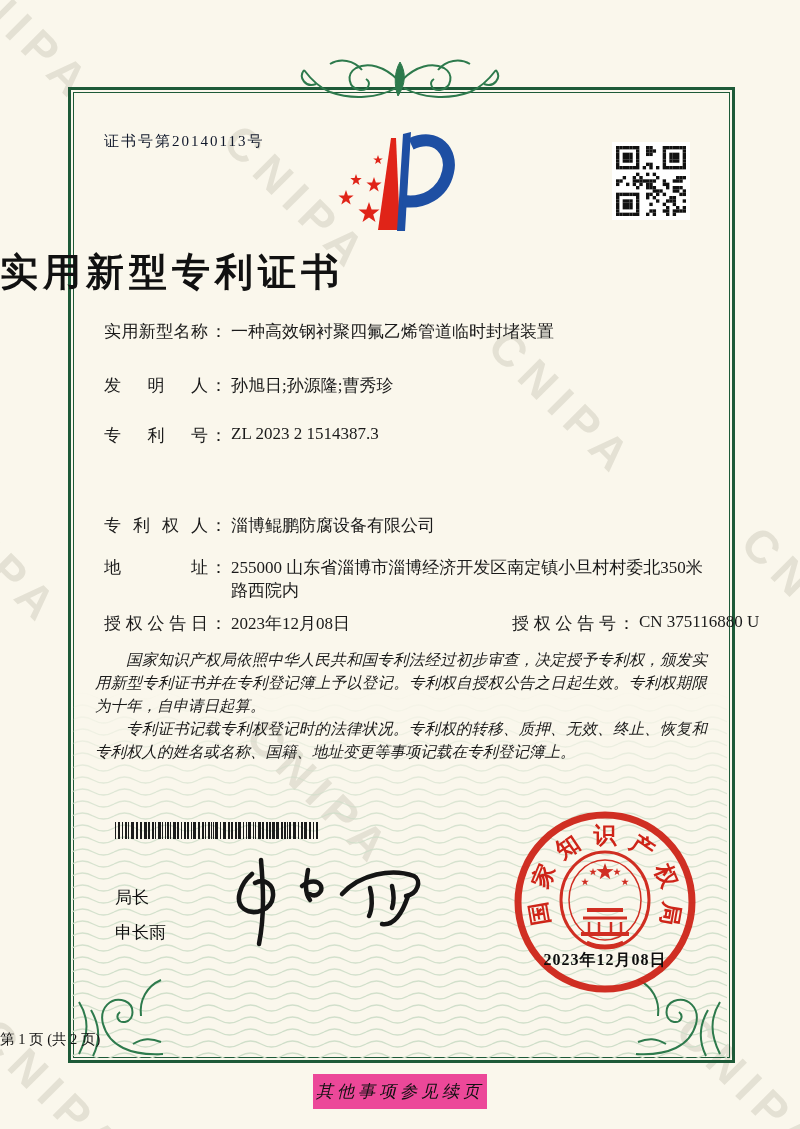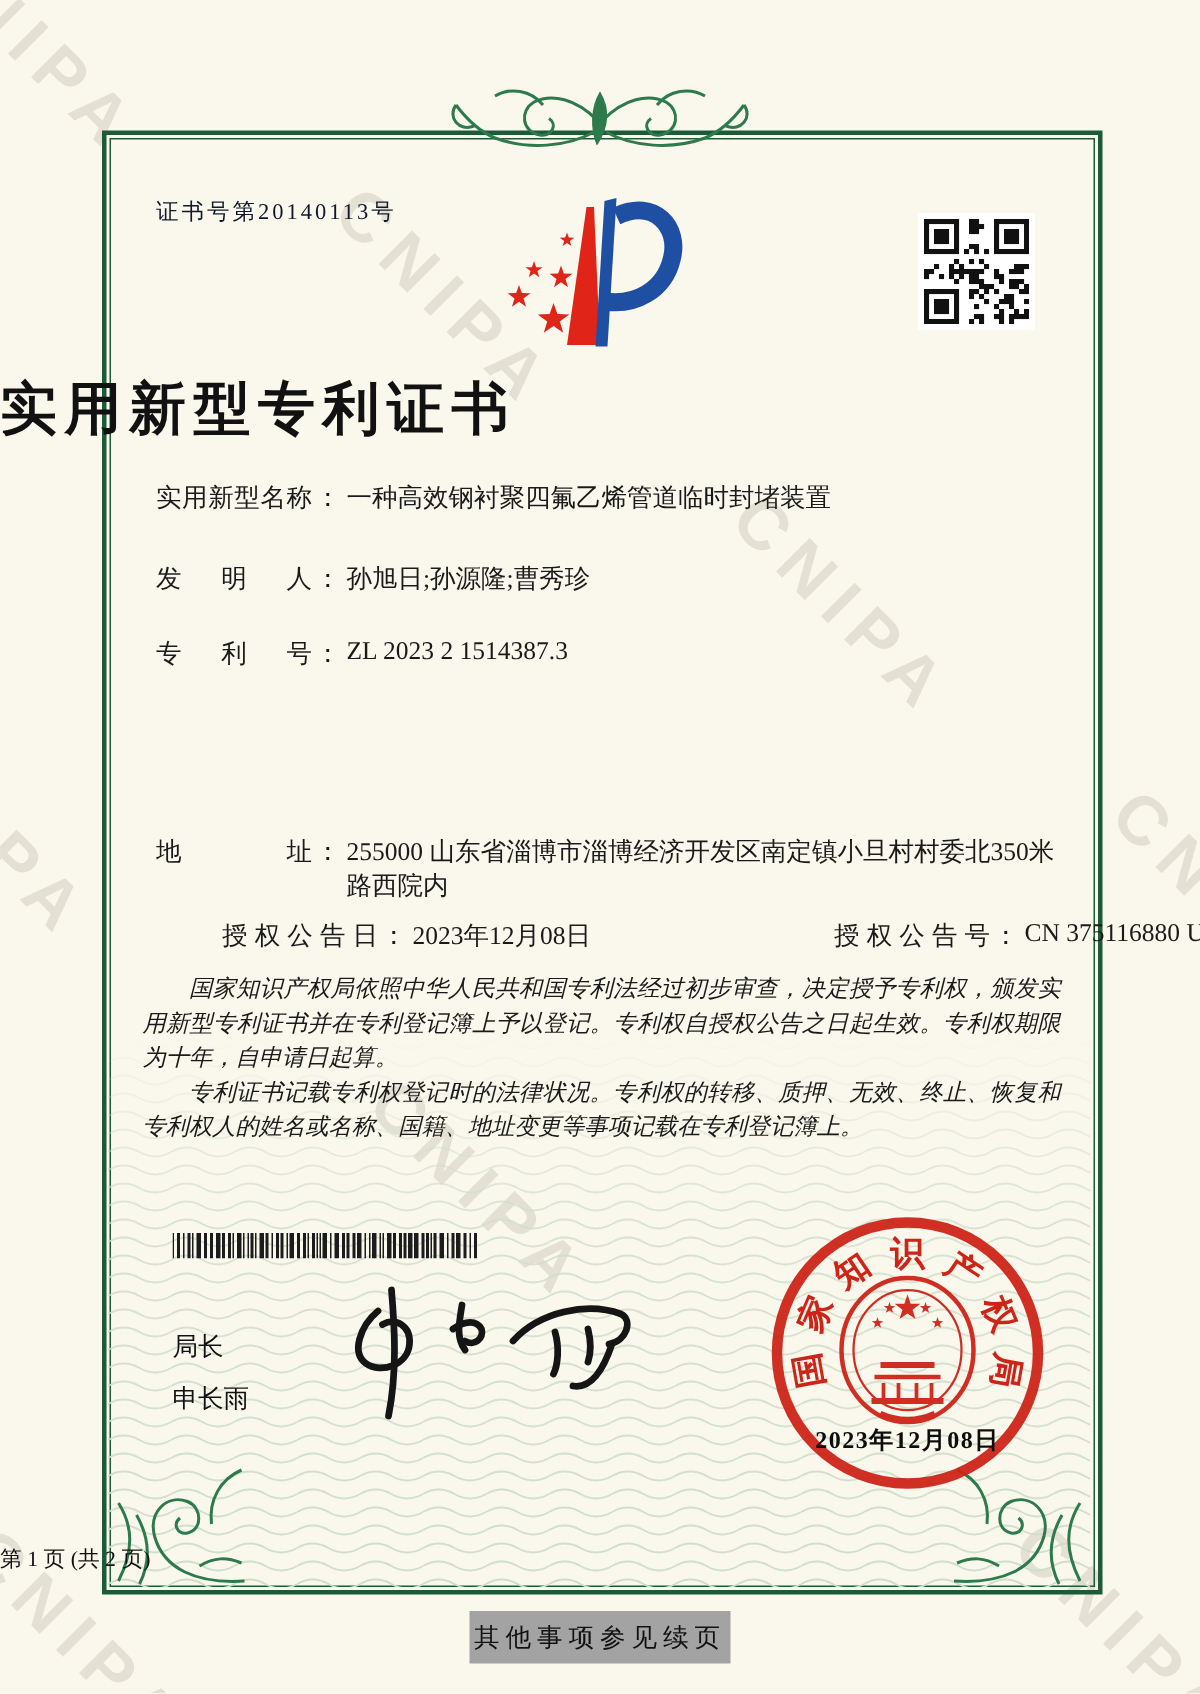--- a/index.html
+++ b/index.html
@@ -37,21 +37,21 @@
   
   .frow{position:absolute;left:104px;font-size:17px;color:#1a1a1a;white-space:nowrap;}
   .flabel{display:inline-block;width:104px;text-align:justify;text-align-last:justify;
           vertical-align:top;}
   .fcolon{display:inline-block;vertical-align:top;margin:0 4px 0 2px;}
   .fvalue{display:inline-block;vertical-align:top;}
   .fvalue-wrap{white-space:normal;width:478px;line-height:23px;}
   .frow-grant2{position:absolute;left:408px;top:0;}
   .r-name{top:320px;} .r-inventor{top:374px;} .r-patno{top:424px;}
   .r-filing{top:468px;} .r-patentee{top:514px;} .r-address{top:556px;}
-  .r-grant{top:612px;margin-left:44px;}
+  .r-grant{top:612px;}
 
   
   .para{position:absolute;left:95px;width:612px;font-size:15.5px;line-height:23px;
         color:#1a1a1a;text-align:justify;text-indent:2em;font-style:italic;}
   .p1{top:648px;} .p2{top:717px;}
 
   
   .barcode{position:absolute;left:115px;top:822px;}
 
   
@@ -71,21 +71,21 @@
   .seal-char:nth-of-type(5){transform:rotate(34deg)   translateY(-66px);}
   .seal-char:nth-of-type(6){transform:rotate(67deg)   translateY(-66px);}
   .seal-char:nth-of-type(7){transform:rotate(100deg)  translateY(-66px);}
   .seal-date{position:absolute;left:0;top:140px;width:184px;text-align:center;
              font-size:16px;font-weight:bold;color:#0d0d0d;letter-spacing:1px;}
 
   
   .page-info{position:absolute;left:0;top:1030px;width:800px;
              font-size:14.5px;color:#111;}
   .continuation{position:absolute;left:50%;top:1074px;transform:translateX(-50%);
-             background:#a3a3a3;padding:6px 3px;font-size:17px;
+             background:#ec4899;padding:6px 3px;font-size:17px;font-style:italic;
              letter-spacing:4px;color:#111;white-space:nowrap;}
 </style>
 </head>
 <body>
 
 <div id="page">
 
   <span class="wm wm1">CNIPA</span>
   <span class="wm wm2">CNIPA</span>
   <span class="wm wm3">CNIPA</span>
@@ -362,20 +362,23 @@
 
   <div class="frow r-name">
     <span class="flabel">实用新型名称</span><span class="fcolon">：</span><span class="fvalue">一种高效钢衬聚四氟乙烯管道临时封堵装置</span>
   </div>
   <div class="frow r-inventor">
     <span class="flabel">发明人</span><span class="fcolon">：</span><span class="fvalue">孙旭日;孙源隆;曹秀珍</span>
   </div>
   <div class="frow r-patno">
     <span class="flabel">专利号</span><span class="fcolon">：</span><span class="fvalue">ZL 2023 2 1514387.3</span>
   </div>
+  <div class="frow r-patentee">
+    <span class="flabel">专利权人</span><span class="fcolon">：</span><span class="fvalue">淄博鲲鹏防腐设备有限公司</span>
+  </div>
   <div class="frow r-address">
     <span class="flabel">地址</span><span class="fcolon">：</span><span class="fvalue fvalue-wrap">255000 山东省淄博市淄博经济开发区南定镇小旦村村委北350米路西院内</span>
   </div>
   <div class="frow r-grant">
     <span class="flabel">授权公告日</span><span class="fcolon">：</span><span class="fvalue">2023年12月08日</span>
     <span class="frow-grant2">
       <span class="flabel">授权公告号</span><span class="fcolon">：</span><span class="fvalue">CN 375116880 U</span>
     </span>
   </div>
 

